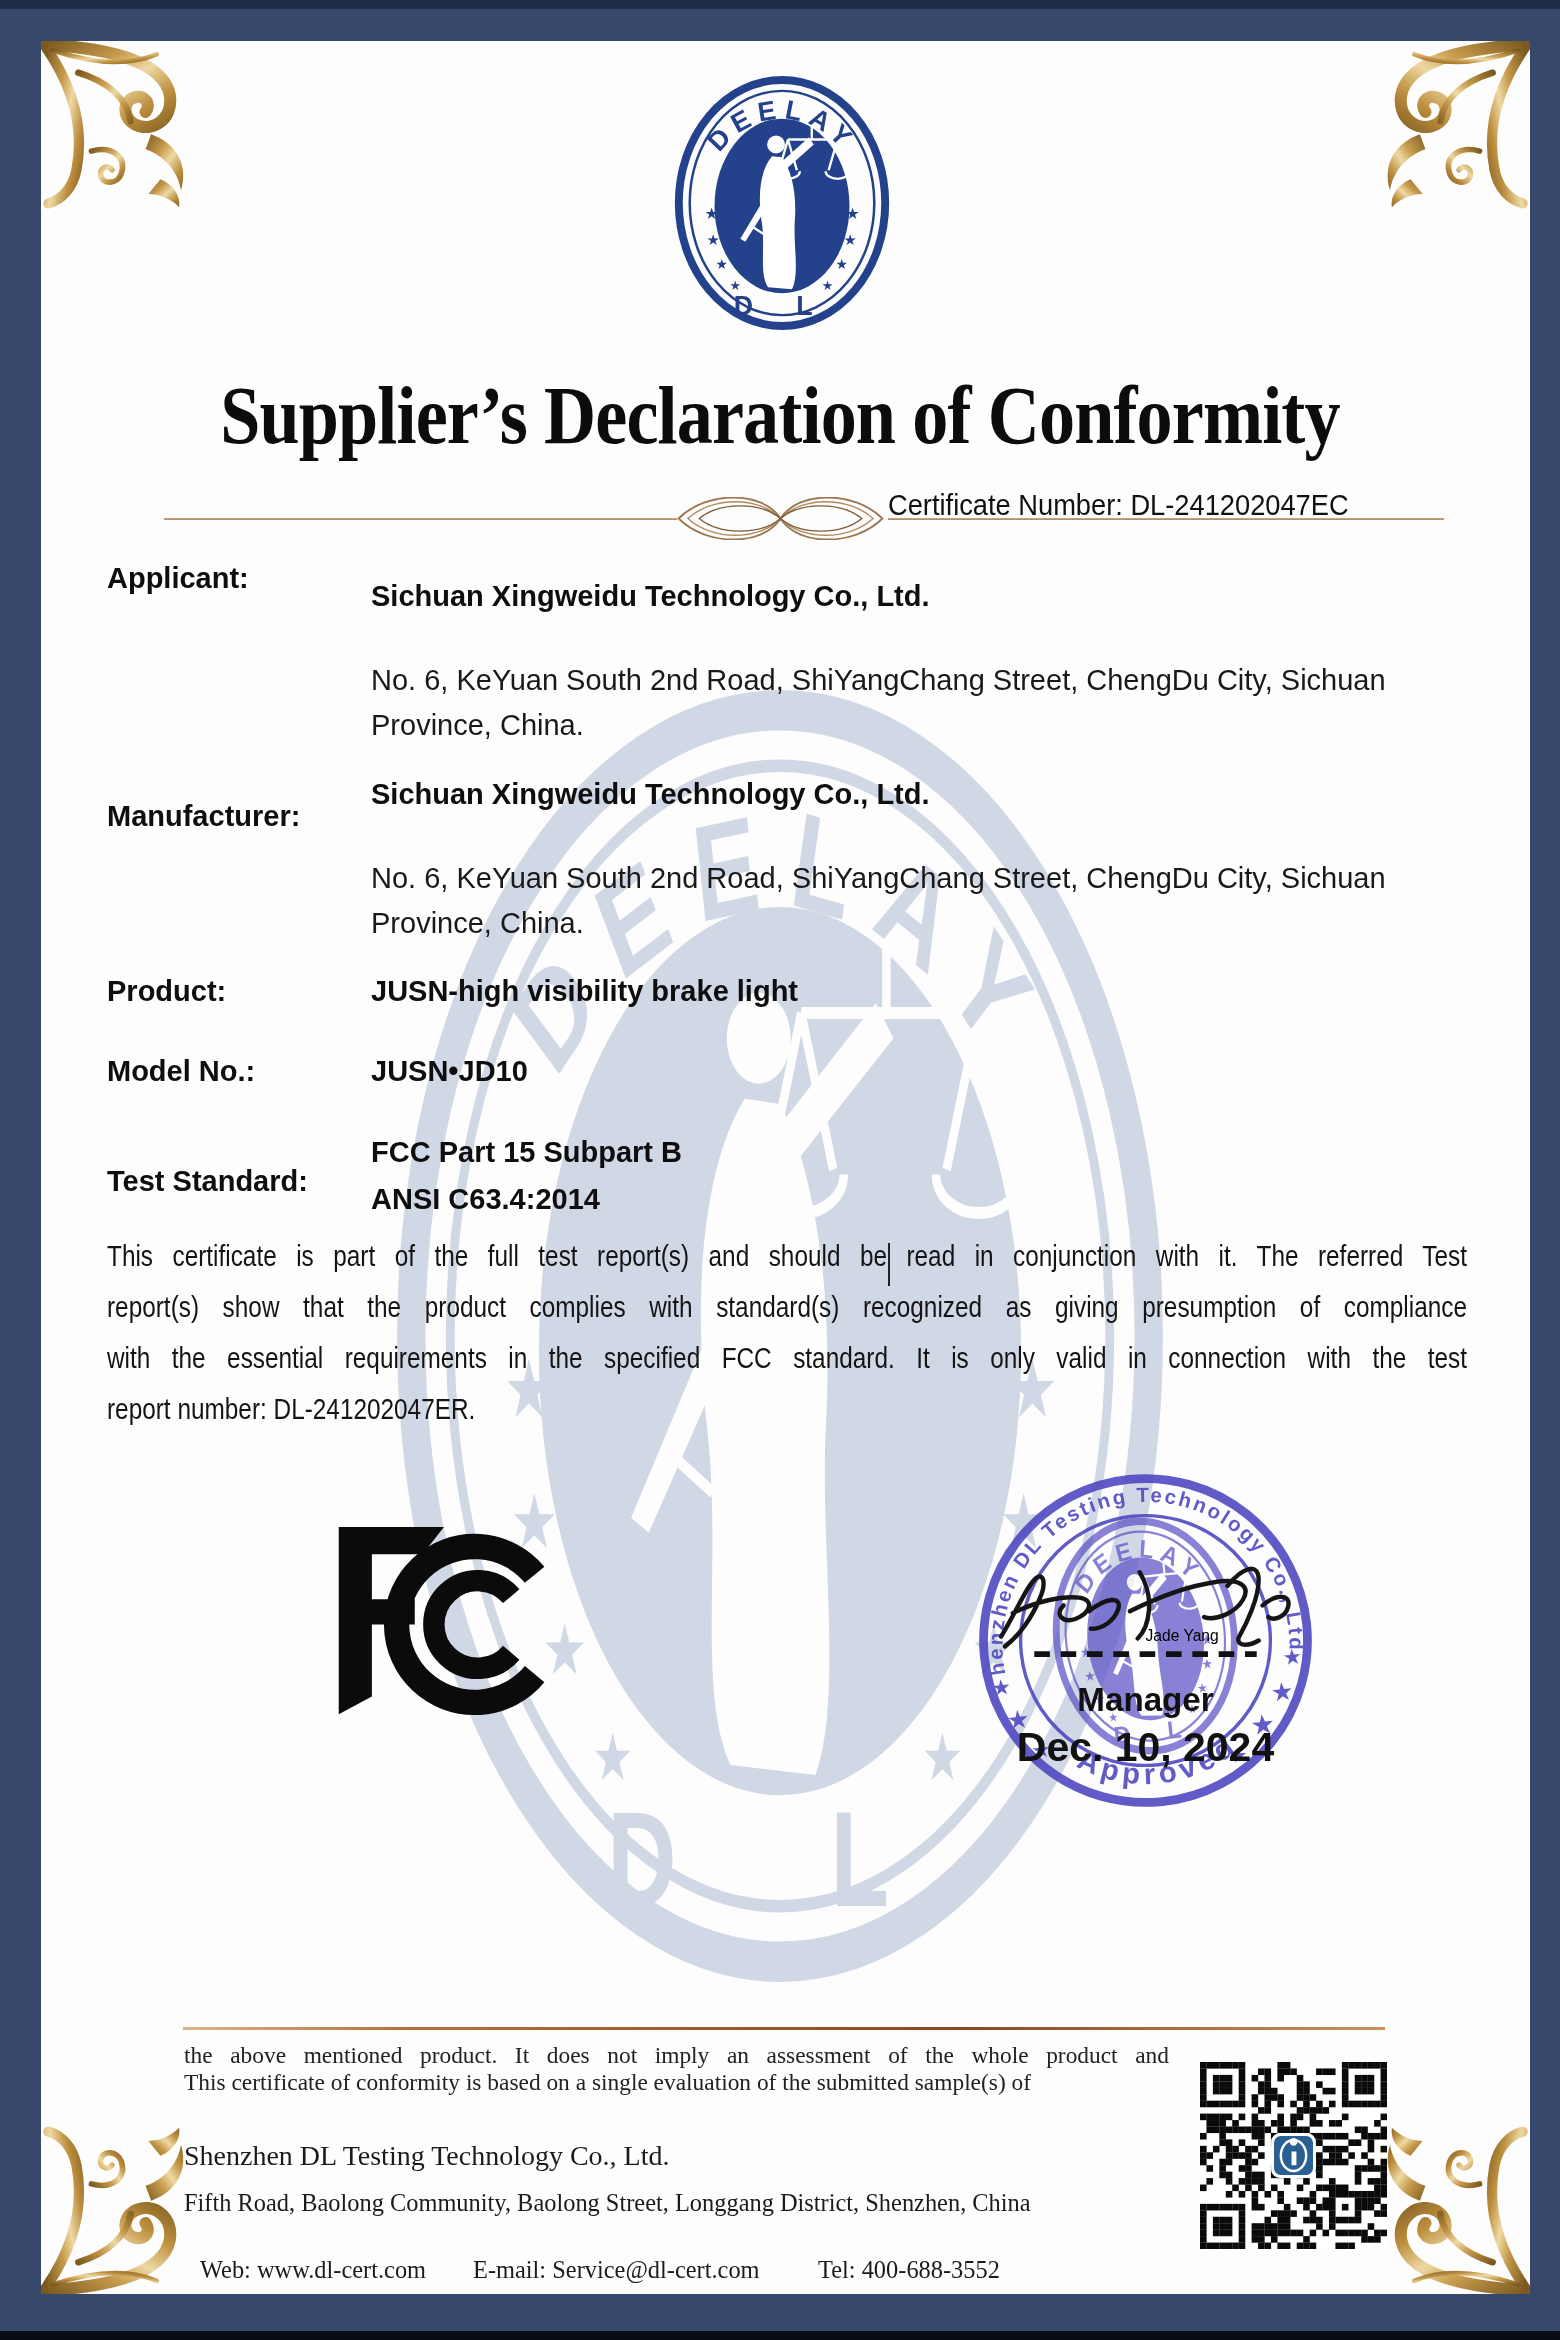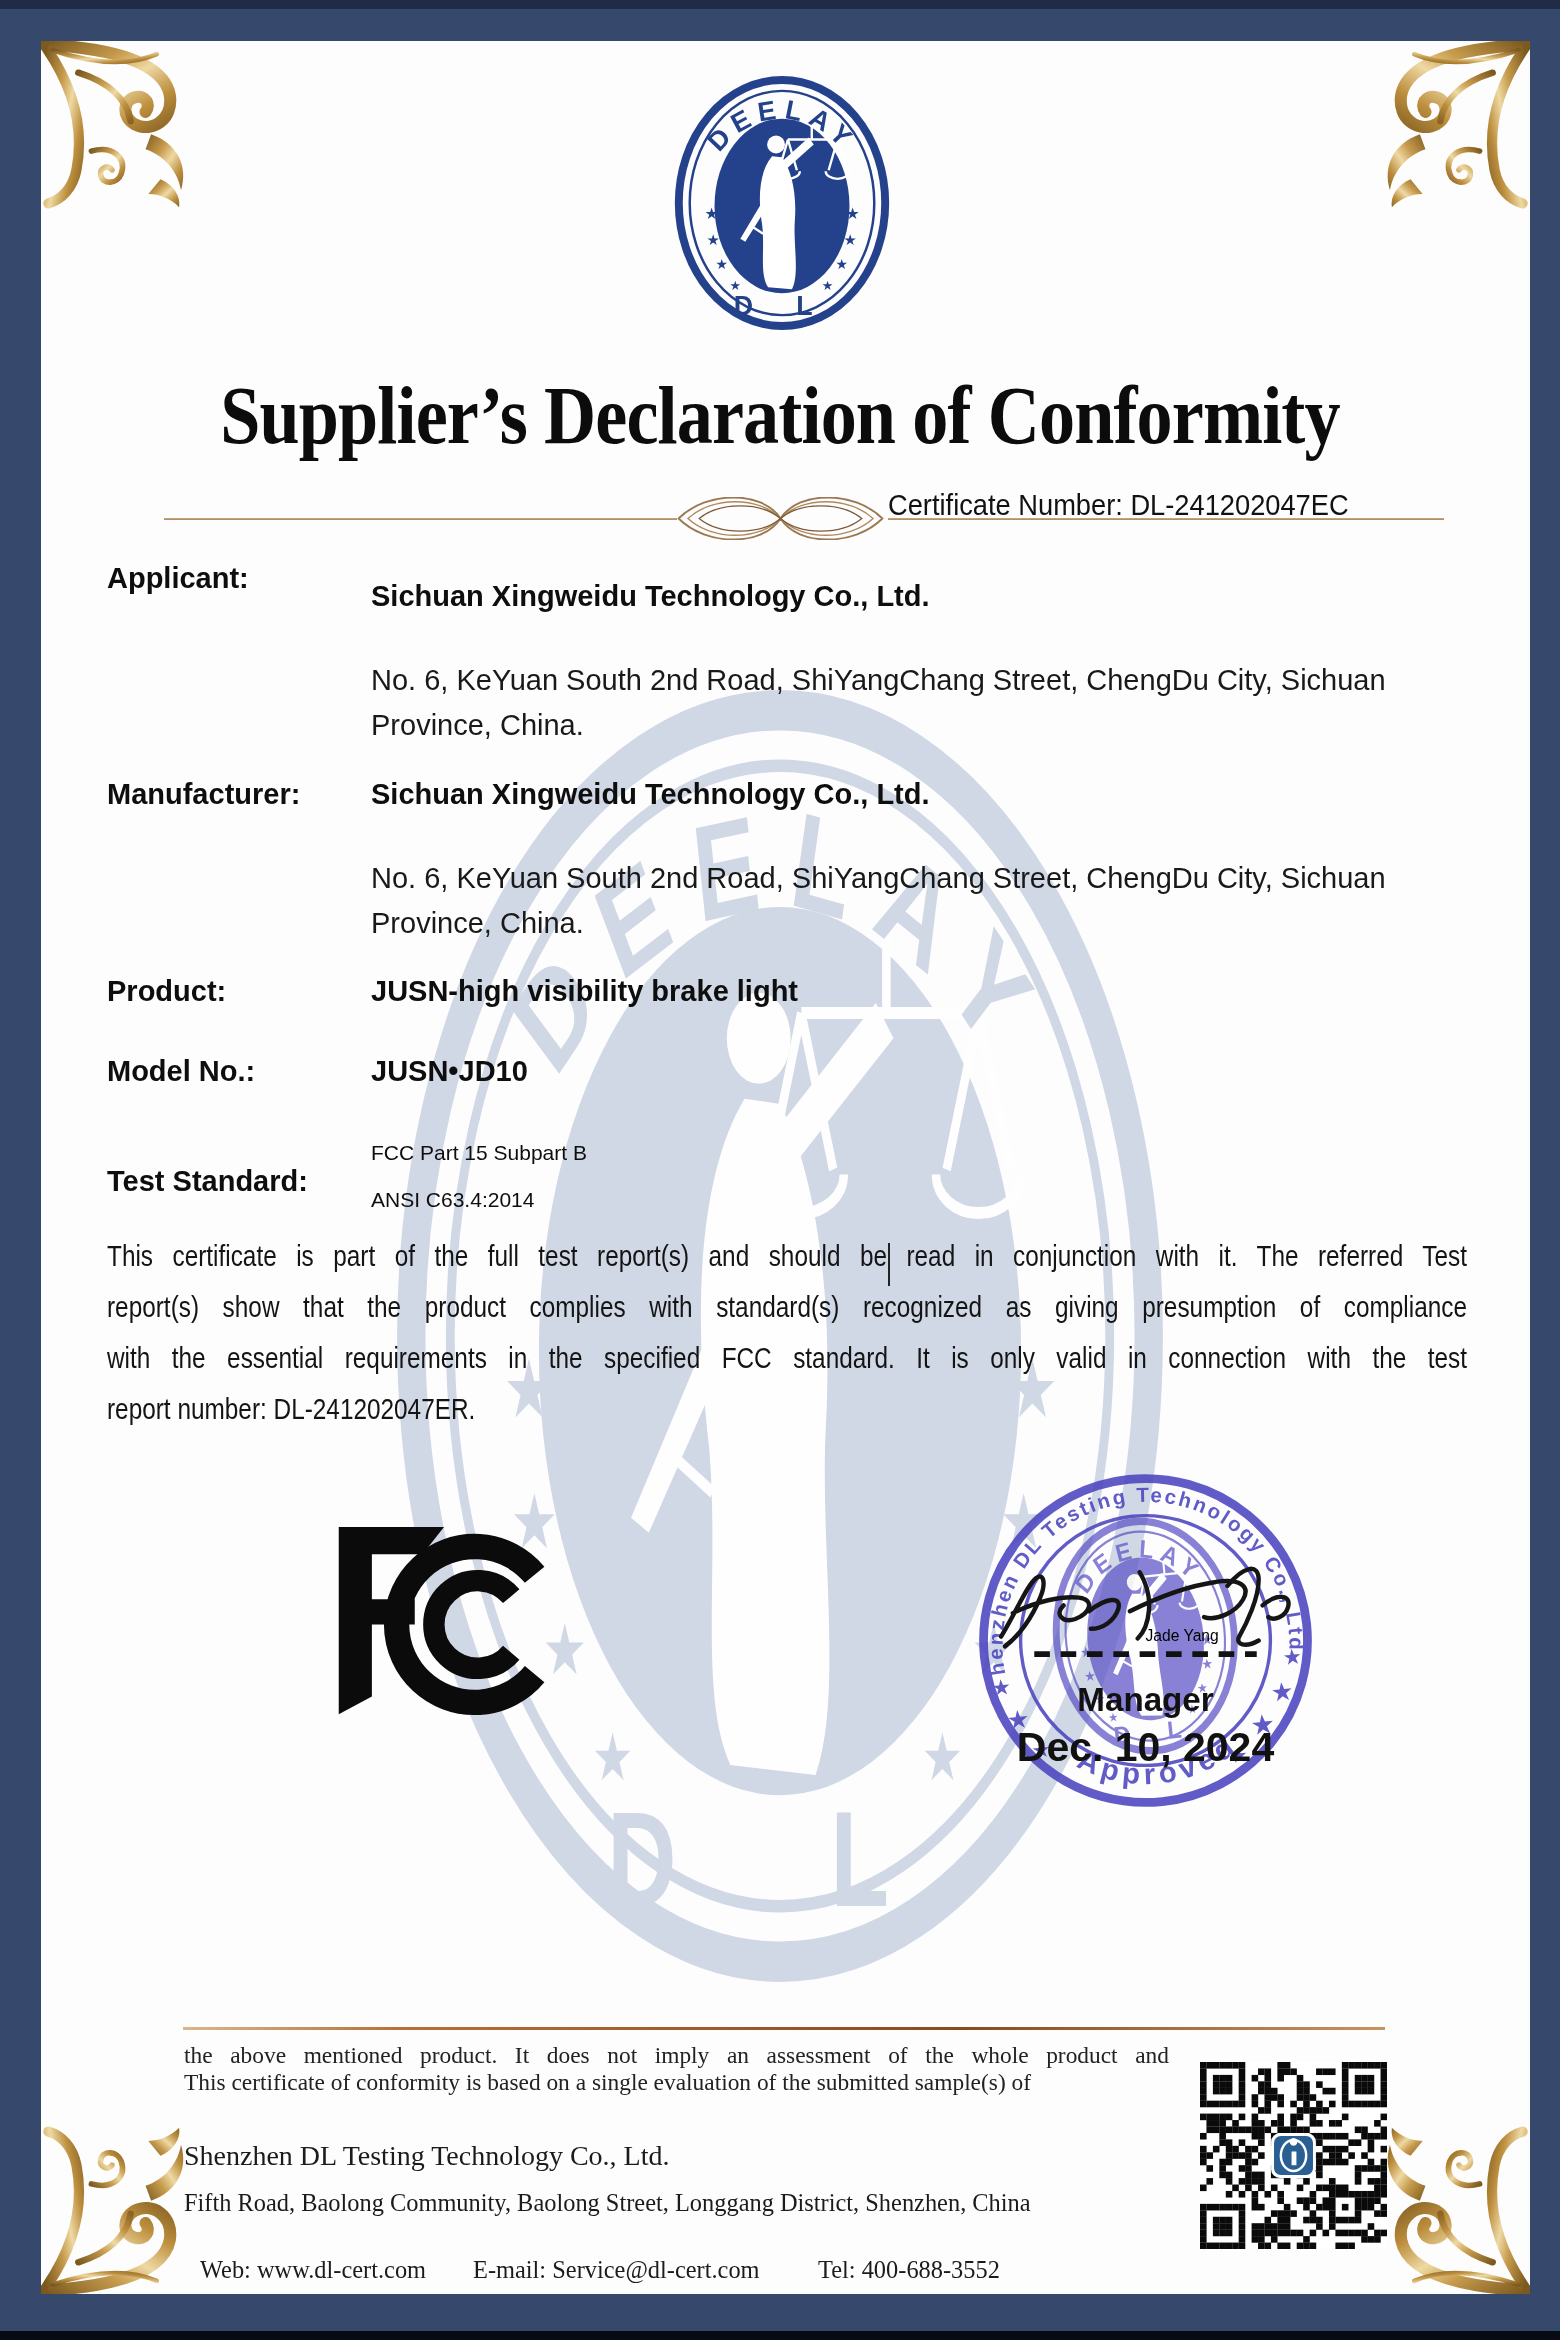--- a/index.html
+++ b/index.html
@@ -26,21 +26,21 @@
     font-family:"Liberation Serif",serif;font-weight:bold;font-size:82px;color:#0c0c0c;
     transform:scaleX(.88);transform-origin:50% 0;letter-spacing:-1px;white-space:nowrap;
   }
   #certline{position:absolute;left:847px;top:448px;font-size:29px;color:#111;white-space:nowrap;transform:scaleX(.94);transform-origin:left top;}
   .divseg{position:absolute;top:477px;height:2px;background:linear-gradient(180deg,#c9ac8a,#a9875f);}
   #knot{position:absolute;left:632px;top:456px;width:215px;height:43px;}
   
   .flabel{position:absolute;left:66px;font-size:29px;font-weight:bold;color:#0e0e0e;white-space:nowrap;}
   .fvalue{position:absolute;left:330px;font-size:29px;font-weight:bold;color:#0e0e0e;white-space:nowrap;}
   .faddr{position:absolute;left:330px;font-size:29px;color:#191919;line-height:45px;white-space:nowrap;}
-  .fstd{position:absolute;left:330px;font-size:21px;font-weight:normal;color:#0e0e0e;line-height:47px;white-space:nowrap;}
+  .fstd{position:absolute;left:330px;font-size:29px;font-weight:bold;color:#0e0e0e;line-height:47px;white-space:nowrap;}
   
   #statement{
     position:absolute;left:66px;top:1190px;width:1619px;
     transform:scaleX(.84);transform-origin:left top;
     font-size:29px;color:#141414;line-height:51px;
   }
   .pline{text-align:justify;text-align-last:justify;white-space:normal;}
   .pline:last-child{text-align-last:left;}
   #cursorbar{position:absolute;left:847px;top:1202px;width:2px;height:43px;background:#222;}
   
@@ -172,21 +172,21 @@
     </g>
   </svg>
 
   <div class="flabel" style="top:521px;">Applicant:</div>
   <div class="fvalue" style="top:539px;">Sichuan Xingweidu Technology Co., Ltd.</div>
   <div class="faddr" style="top:617px;">
     <div>No. 6, KeYuan South 2nd Road, ShiYangChang Street, ChengDu City, Sichuan</div>
     <div>Province, China.</div>
   </div>
 
-  <div class="flabel" style="top:737px;">Manufacturer:</div>
+  <div class="flabel" style="top:759px;">Manufacturer:</div>
   <div class="fvalue" style="top:737px;">Sichuan Xingweidu Technology Co., Ltd.</div>
   <div class="faddr" style="top:815px;">
     <div>No. 6, KeYuan South 2nd Road, ShiYangChang Street, ChengDu City, Sichuan</div>
     <div>Province, China.</div>
   </div>
 
   <div class="flabel" style="top:934px;">Product:</div>
   <div class="fvalue" style="top:934px;">JUSN-high visibility brake light</div>
 
   <div class="flabel" style="top:1014px;">Model No.:</div>

